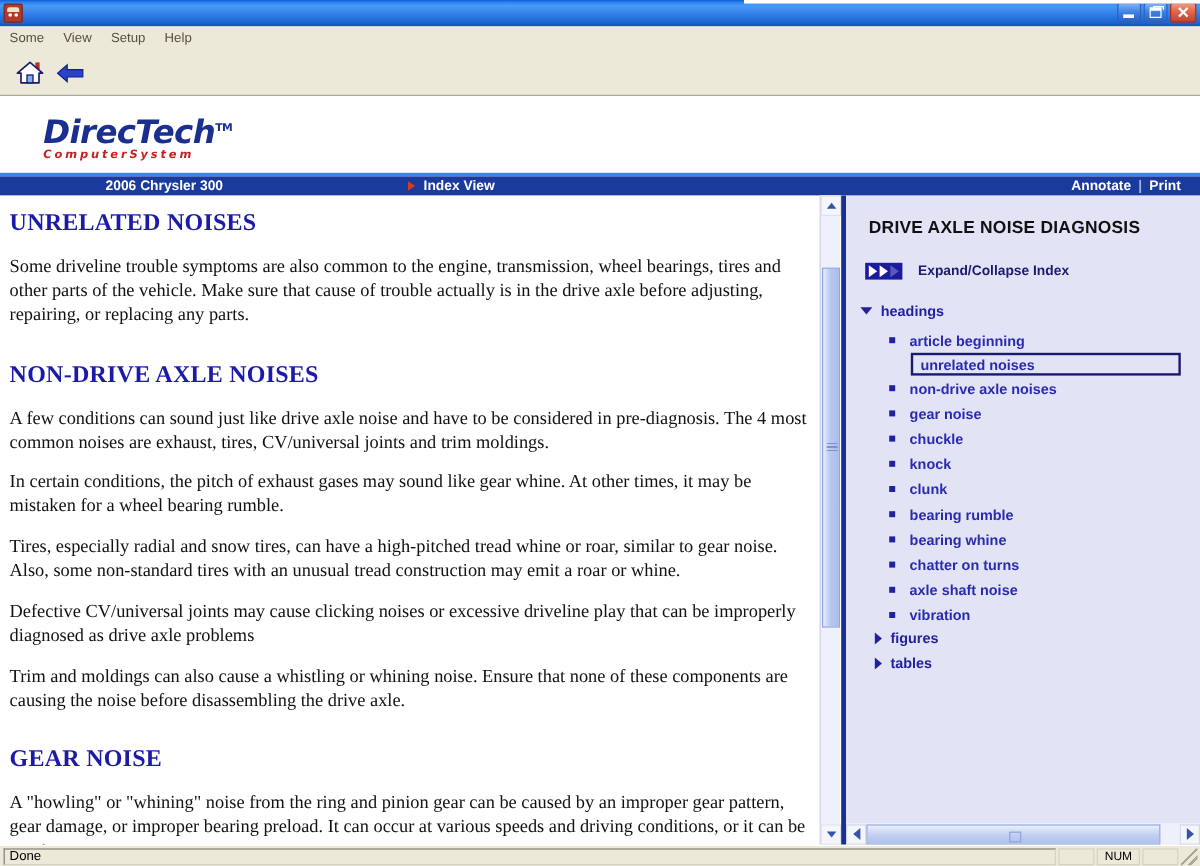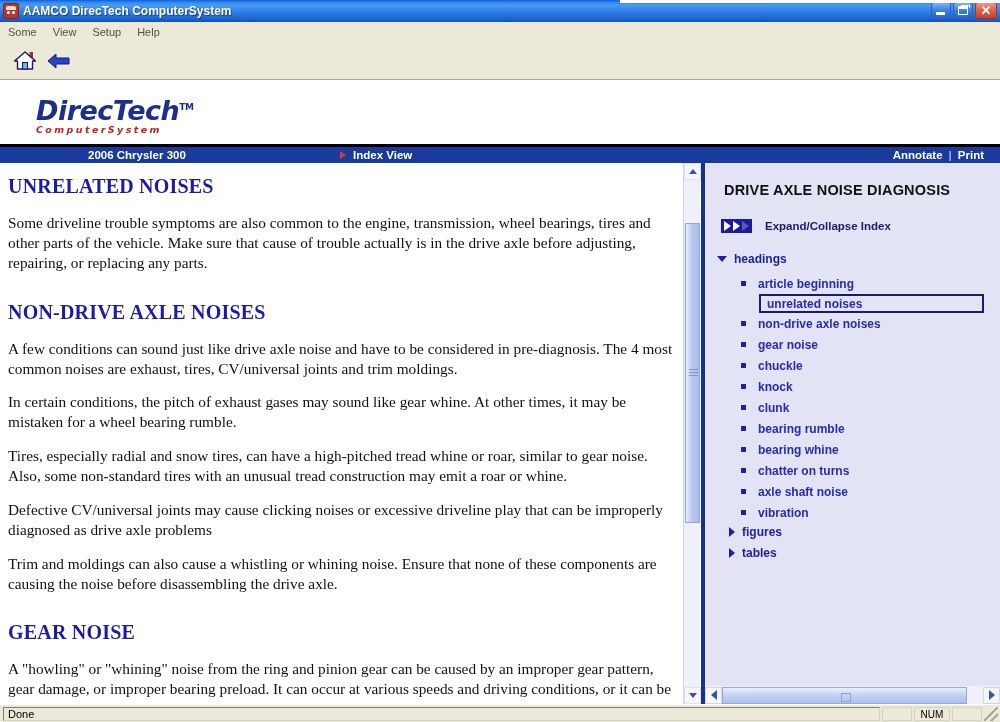--- a/index.html
+++ b/index.html
@@ -102,21 +102,21 @@
   }
   .tool-btn {
     width: 34px; height: 32px; display: flex; align-items: center; justify-content: center;
     cursor: pointer;
   }
 
   
   .brandbar {
     position: absolute; left: 0; top: 80px; width: 1000px; height: 64px;
     background: #fff;
-    border-bottom: 3px solid #000000;
+    border-bottom: 3px solid #3b82f6;
   }
   .logo {
     position: absolute; left: 36px; top: 12px;
   }
   .logo-main {
     font-family: "DejaVu Sans", sans-serif;
     font-size: 27px; font-weight: bold; font-style: italic;
     color: #1b2f8f; letter-spacing: -0.5px;
     line-height: 30px;
     position: relative;
@@ -365,21 +365,20 @@
     position: absolute; right: 0; top: 0; width: 380px; height: 3px; background: #fff;
   }
 </style>
 </head>
 <body>
 
 <div id="app">
 
   <div class="titlebar">
     <div class="tb-icon"></div>
-    <div class="tb-title">AAMCO DirecTech ComputerSystem</div>
     <div class="tb-buttons">
       <div class="tb-btn">
         <span class="min-glyph"></span>
       </div>
       <div class="tb-btn">
         <span class="max-glyph"></span>
       </div>
       <div class="tb-btn close">
         <span class="close-glyph">✕</span>
       </div>

